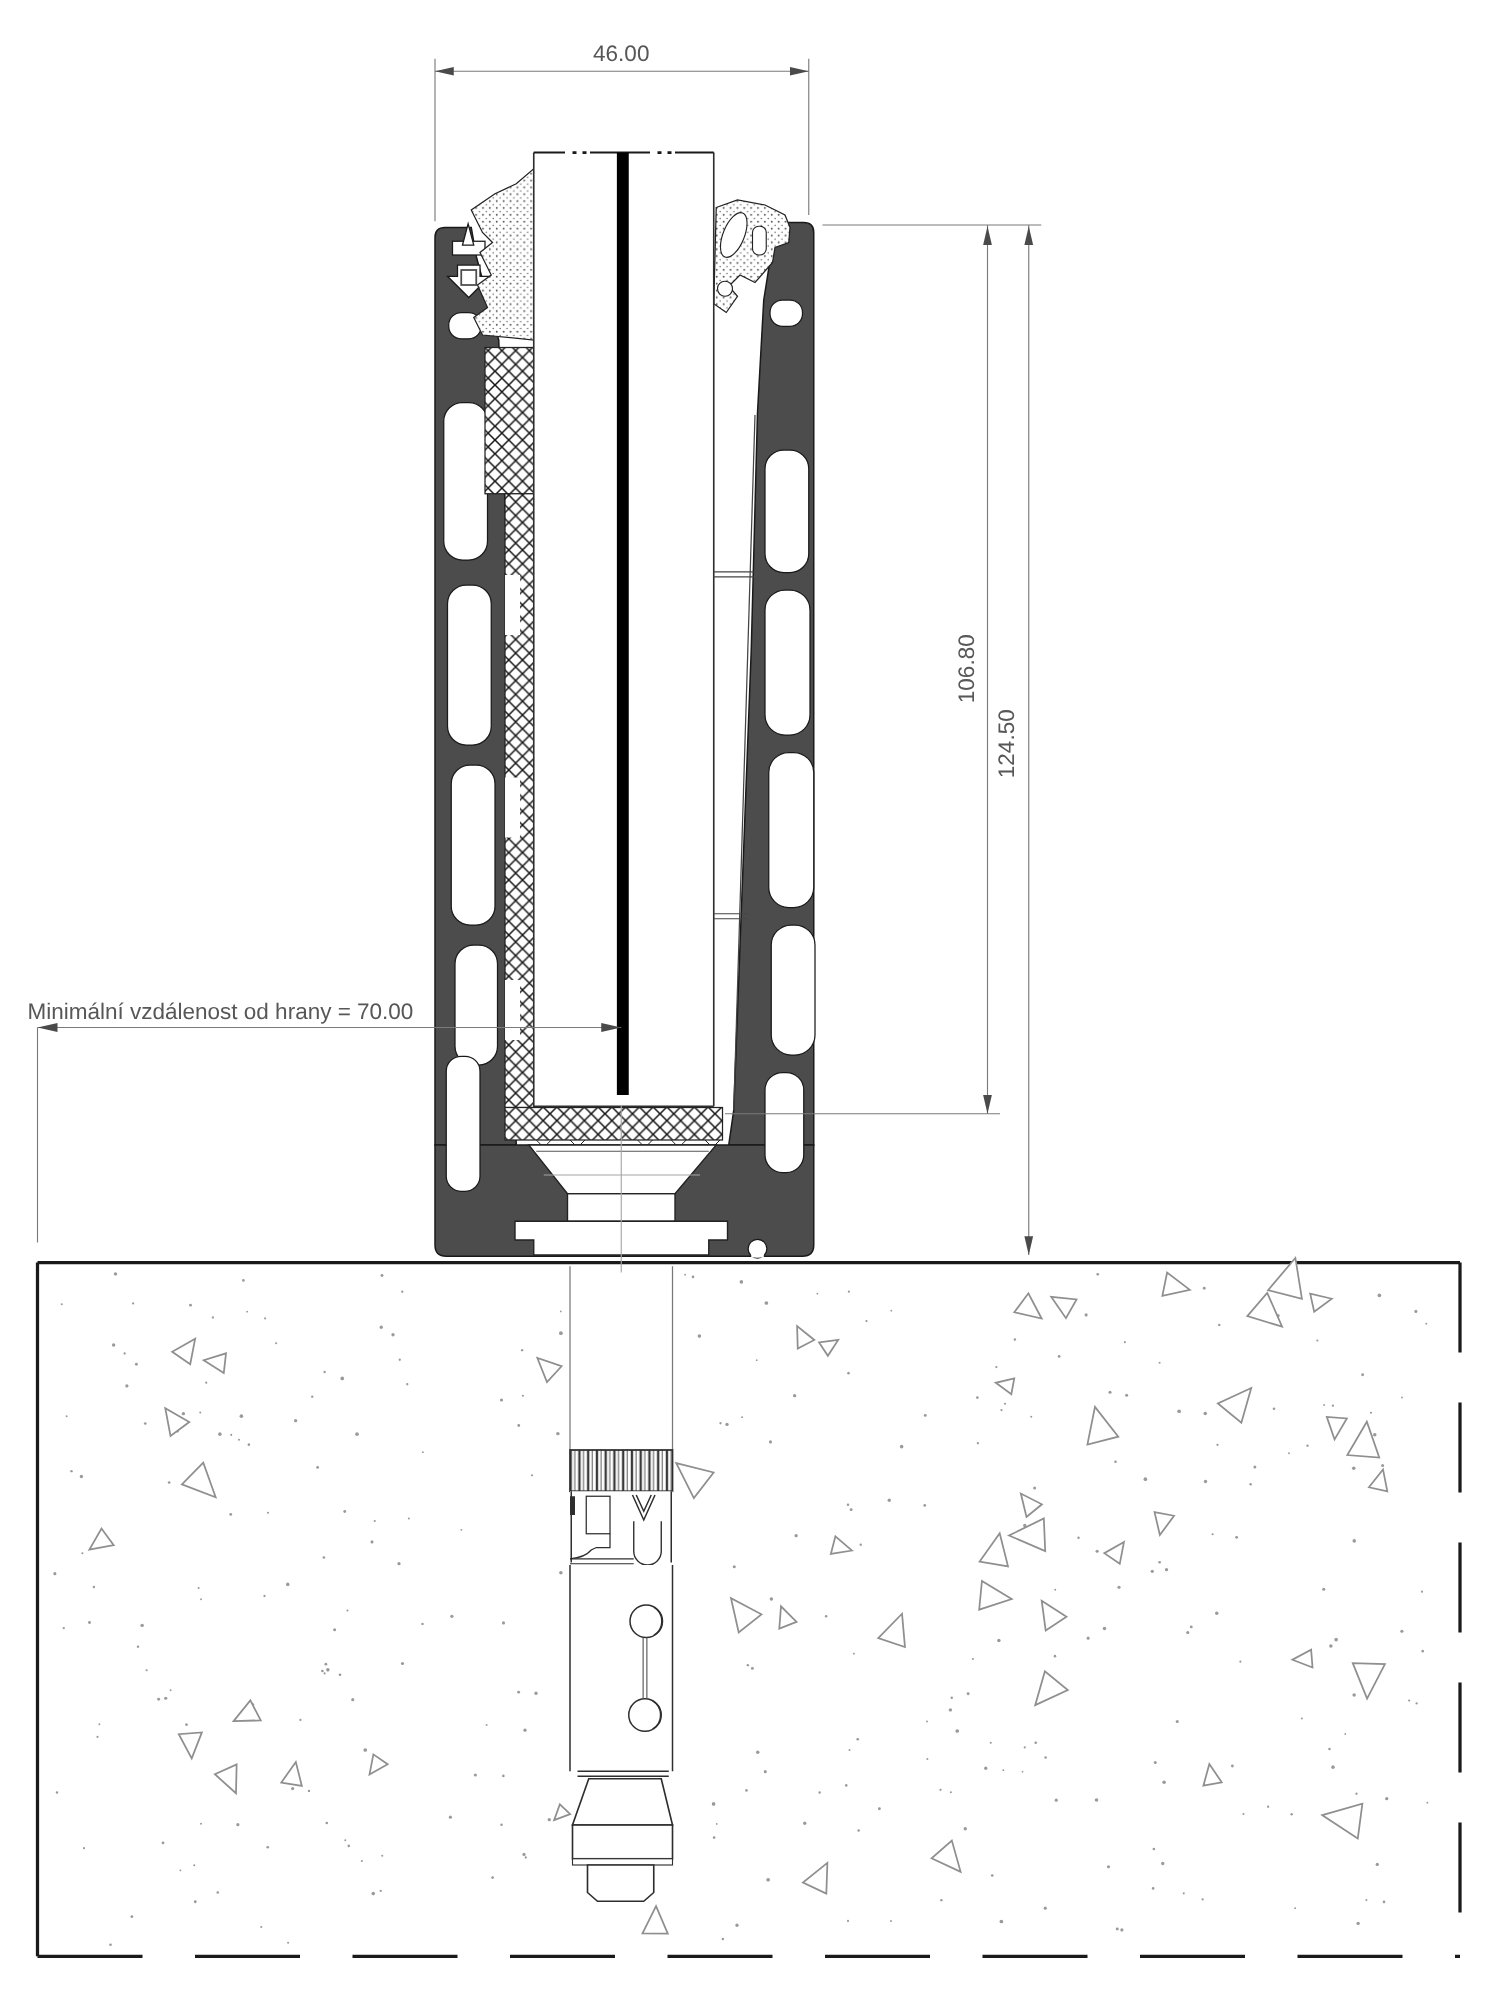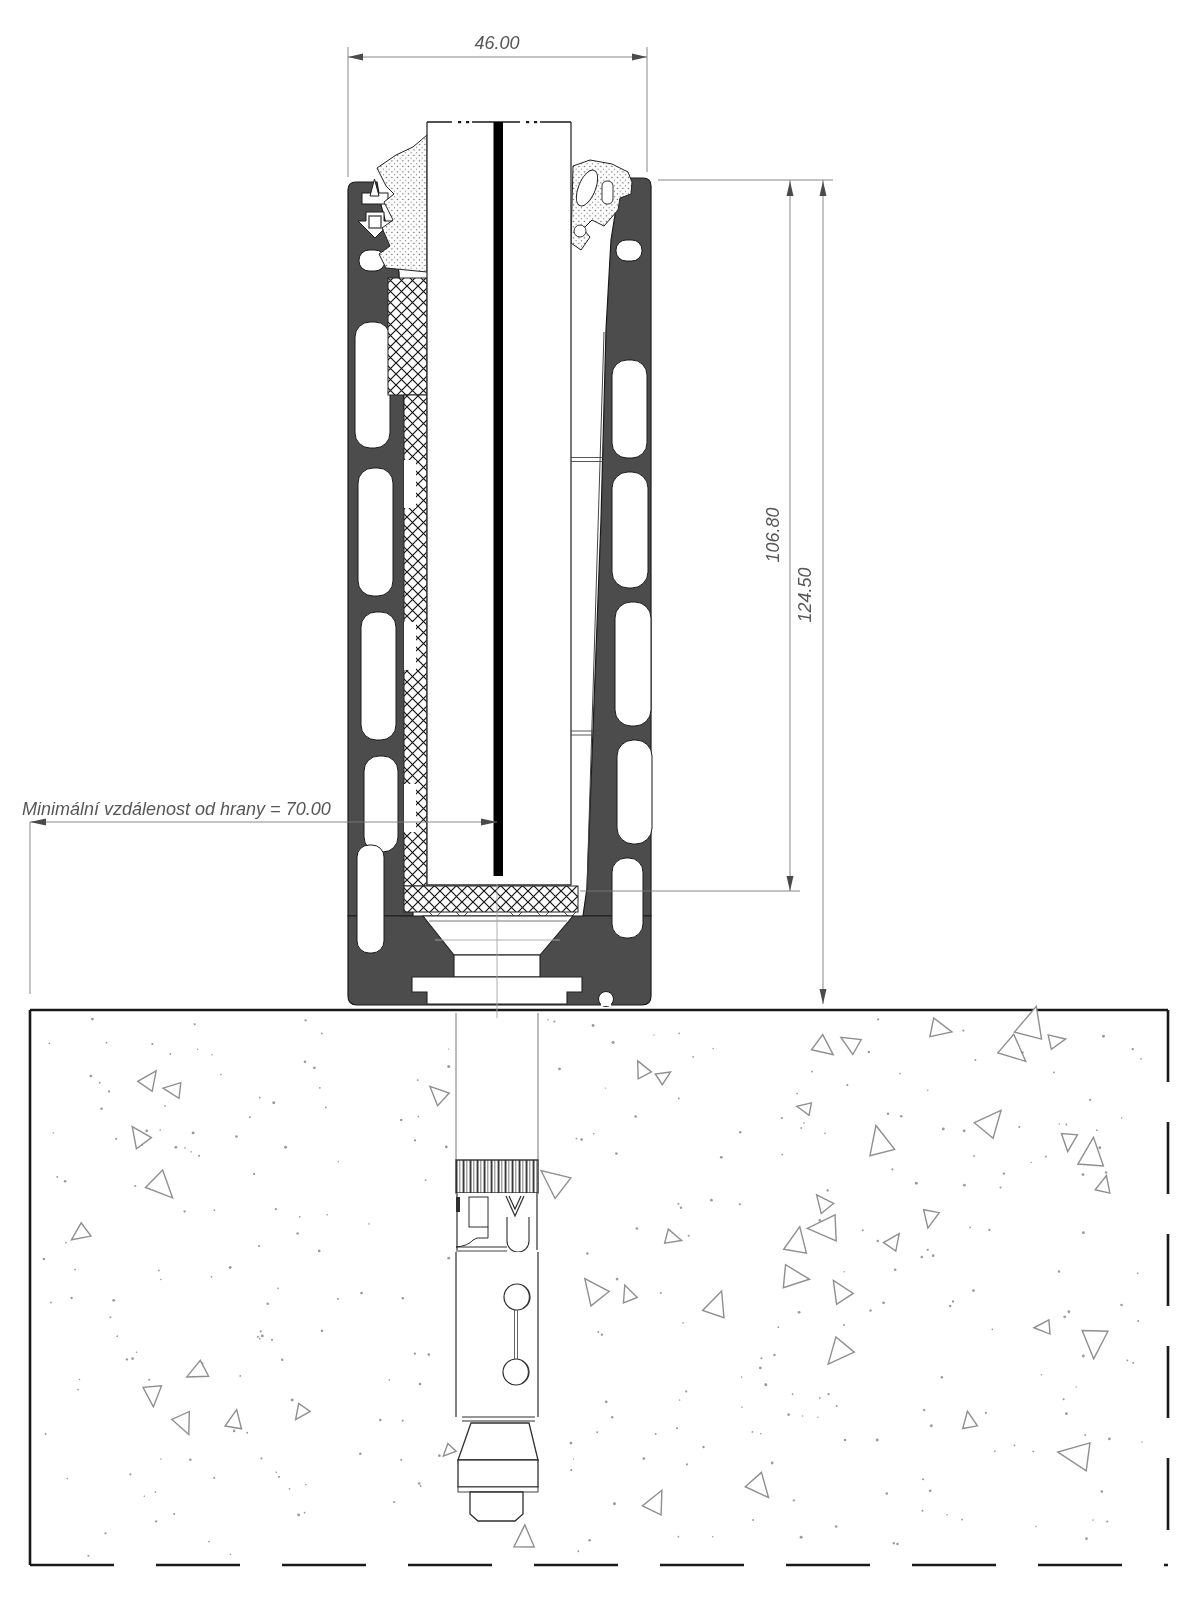--- a/index.html
+++ b/index.html
@@ -2,21 +2,21 @@
 <html style="--profile: #4c4c4c; --outline: #1a1a1a; --dimline: #7a7a7a; --dimtext: #575757; --texture: #8f8f8f; --bg: #ffffff;"><head>
 <meta charset="utf-8">
 <style>
   :root{
     --profile:#4c4c4c; --outline:#1a1a1a; --thin:#2e2e2e;
     --dimline:#7a7a7a; --dimtext:#575757; --texture:#8f8f8f;
     --center:#a6a6a6; --bg:#ffffff;
   }
   html,body{margin:0;padding:0;background:var(--bg);}
   .page{position:relative;width:1200px;height:1600px;background:var(--bg);overflow:hidden;
-        font-family:"Liberation Sans", sans-serif;font-style:italic;}
+        font-family:"Liberation Sans", sans-serif;}
   svg text{font-family:"Liberation Sans", sans-serif;font-size:18px;fill:var(--dimtext);}
   .dimline{stroke:var(--dimline);stroke-width:0.9;fill:none;}
   .dimarrow{fill:#4a4a4a;stroke:none;}
   .prof{fill:var(--profile);stroke:var(--outline);stroke-width:1.2;}
   .cut{fill:#ffffff;stroke:var(--outline);stroke-width:1;}
   .cutns{fill:#ffffff;stroke:none;}
   .oln{fill:none;stroke:var(--thin);stroke-width:1.2;}
   .olnw{fill:#ffffff;stroke:var(--thin);stroke-width:1.3;}
   .gask{stroke:#222222;stroke-width:1;}
   .ctr{stroke:var(--center);stroke-width:0.9;fill:none;}

